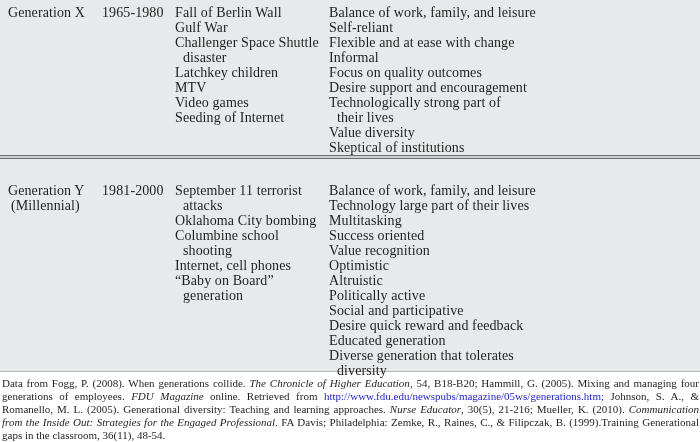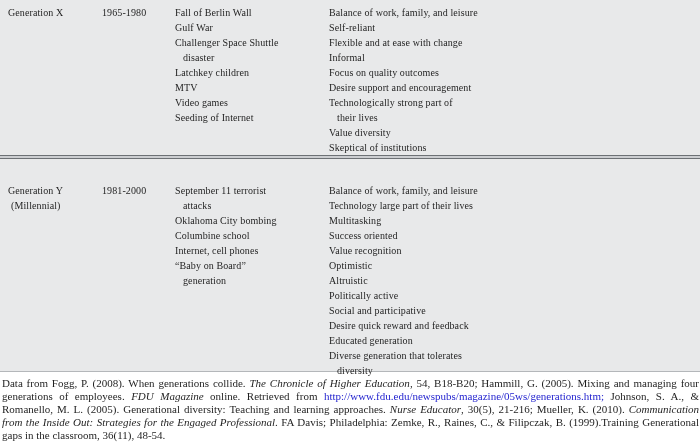--- a/index.html
+++ b/index.html
@@ -16,21 +16,21 @@
   
   .gen-table {
     background: var(--table-bg, #e8e9ea);
     padding-bottom: 8px;
     border-bottom: 1px solid var(--rule-light, #b4b7ba);
   }
   .gen-row {
     display: grid;
     grid-template-columns: 94px 73px 154px 1fr;
     padding-left: 8px;
-    font-size: 10px;
+    font-size: 14px;
     line-height: 15px;
     letter-spacing: 0.1px;
   }
   .gen-row-x { padding-top: 5px; height: 155px; }
   .gen-row-y { padding-top: 24px; height: 204px; }
   .divider {
     height: 4px;
     border-top: 1px solid var(--rule-dark, #6d7175);
     border-bottom: 1px solid var(--rule-dark, #6d7175);
     background: var(--rule-mid, #ccced1);
@@ -99,20 +99,21 @@
       <div class="col col-gen">
           <div class="line">Generation Y</div>
           <div class="line indent">(Millennial)</div>
         </div>
       <div class="col col-years">1981-2000</div>
       <div class="col col-events">
           <div class="line">September 11 terrorist</div>
           <div class="line indent">attacks</div>
           <div class="line">Oklahoma City bombing</div>
           <div class="line">Columbine school</div>
+          <div class="line indent">shooting</div>
           <div class="line">Internet, cell phones</div>
           <div class="line">“Baby on Board”</div>
           <div class="line indent">generation</div>
         </div>
       <div class="col col-chars">
           <div class="line">Balance of work, family, and leisure</div>
           <div class="line">Technology large part of their lives</div>
           <div class="line">Multitasking</div>
           <div class="line">Success oriented</div>
           <div class="line">Value recognition</div>

